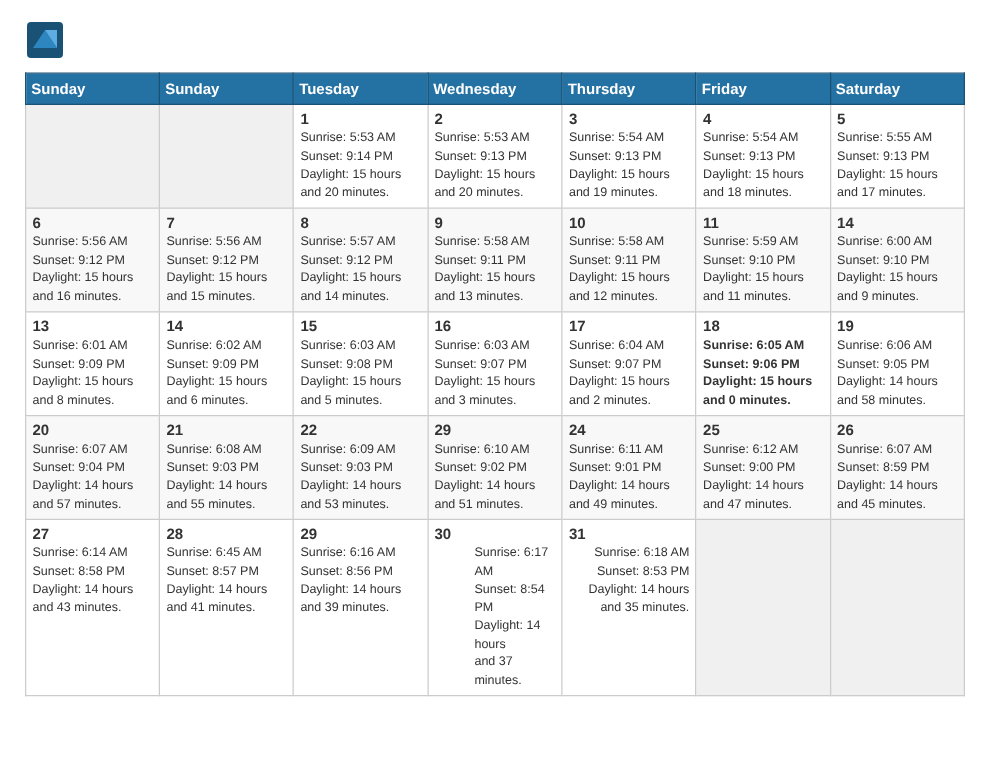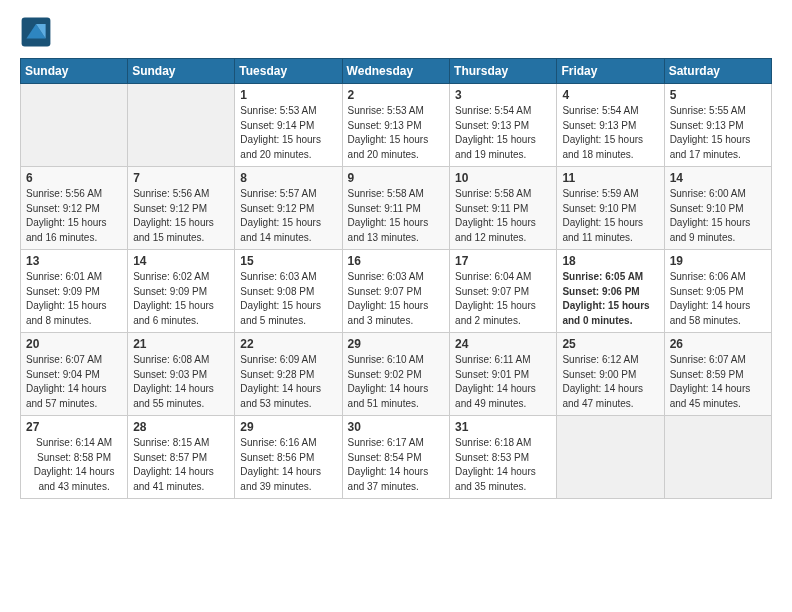--- a/index.html
+++ b/index.html
@@ -277,21 +277,21 @@
           <td>
             <div class="day-number">21</div>
             <div class="day-info" style="white-space: pre-line;">Sunrise: 6:08 AM
 Sunset: 9:03 PM
 Daylight: 14 hours
 and 55 minutes.</div>
           </td>
           <td>
             <div class="day-number">22</div>
             <div class="day-info" style="white-space: pre-line;">Sunrise: 6:09 AM
-Sunset: 9:28 PM
+Sunset: 9:03 PM
 Daylight: 14 hours
 and 53 minutes.</div>
           </td>
           <td>
             <div class="day-number">29</div>
             <div class="day-info" style="white-space: pre-line;">Sunrise: 6:10 AM
 Sunset: 9:02 PM
 Daylight: 14 hours
 and 51 minutes.</div>
           </td>
@@ -313,49 +313,49 @@
             <div class="day-number">26</div>
             <div class="day-info" style="white-space: pre-line;">Sunrise: 6:07 AM
 Sunset: 8:59 PM
 Daylight: 14 hours
 and 45 minutes.</div>
           </td>
         </tr>
         <tr>
           <td>
             <div class="day-number">27</div>
-            <div class="day-info" style="white-space: pre-line; text-align: center;">Sunrise: 6:14 AM
+            <div class="day-info" style="white-space: pre-line;">Sunrise: 6:14 AM
 Sunset: 8:58 PM
 Daylight: 14 hours
 and 43 minutes.</div>
           </td>
           <td>
             <div class="day-number">28</div>
-            <div class="day-info" style="white-space: pre-line;">Sunrise: 8:15 AM
+            <div class="day-info" style="white-space: pre-line;">Sunrise: 6:45 AM
 Sunset: 8:57 PM
 Daylight: 14 hours
 and 41 minutes.</div>
           </td>
           <td>
             <div class="day-number">29</div>
             <div class="day-info" style="white-space: pre-line;">Sunrise: 6:16 AM
 Sunset: 8:56 PM
 Daylight: 14 hours
 and 39 minutes.</div>
           </td>
           <td>
             <div class="day-number">30</div>
-            <div class="day-info" style="white-space: pre-line;">Sunrise: 6:17 AM
+            <div class="day-info" style="white-space: pre-line; margin-left: 32px;">Sunrise: 6:17 AM
 Sunset: 8:54 PM
 Daylight: 14 hours
 and 37 minutes.</div>
           </td>
           <td>
             <div class="day-number">31</div>
-            <div class="day-info" style="white-space: pre-line;">Sunrise: 6:18 AM
+            <div class="day-info" style="white-space: pre-line; text-align: right;">Sunrise: 6:18 AM
 Sunset: 8:53 PM
 Daylight: 14 hours
 and 35 minutes.</div>
           </td>
           <td class="empty-cell"></td>
           <td class="empty-cell"></td>
         </tr>
       </tbody>
   </table>
 </div>

